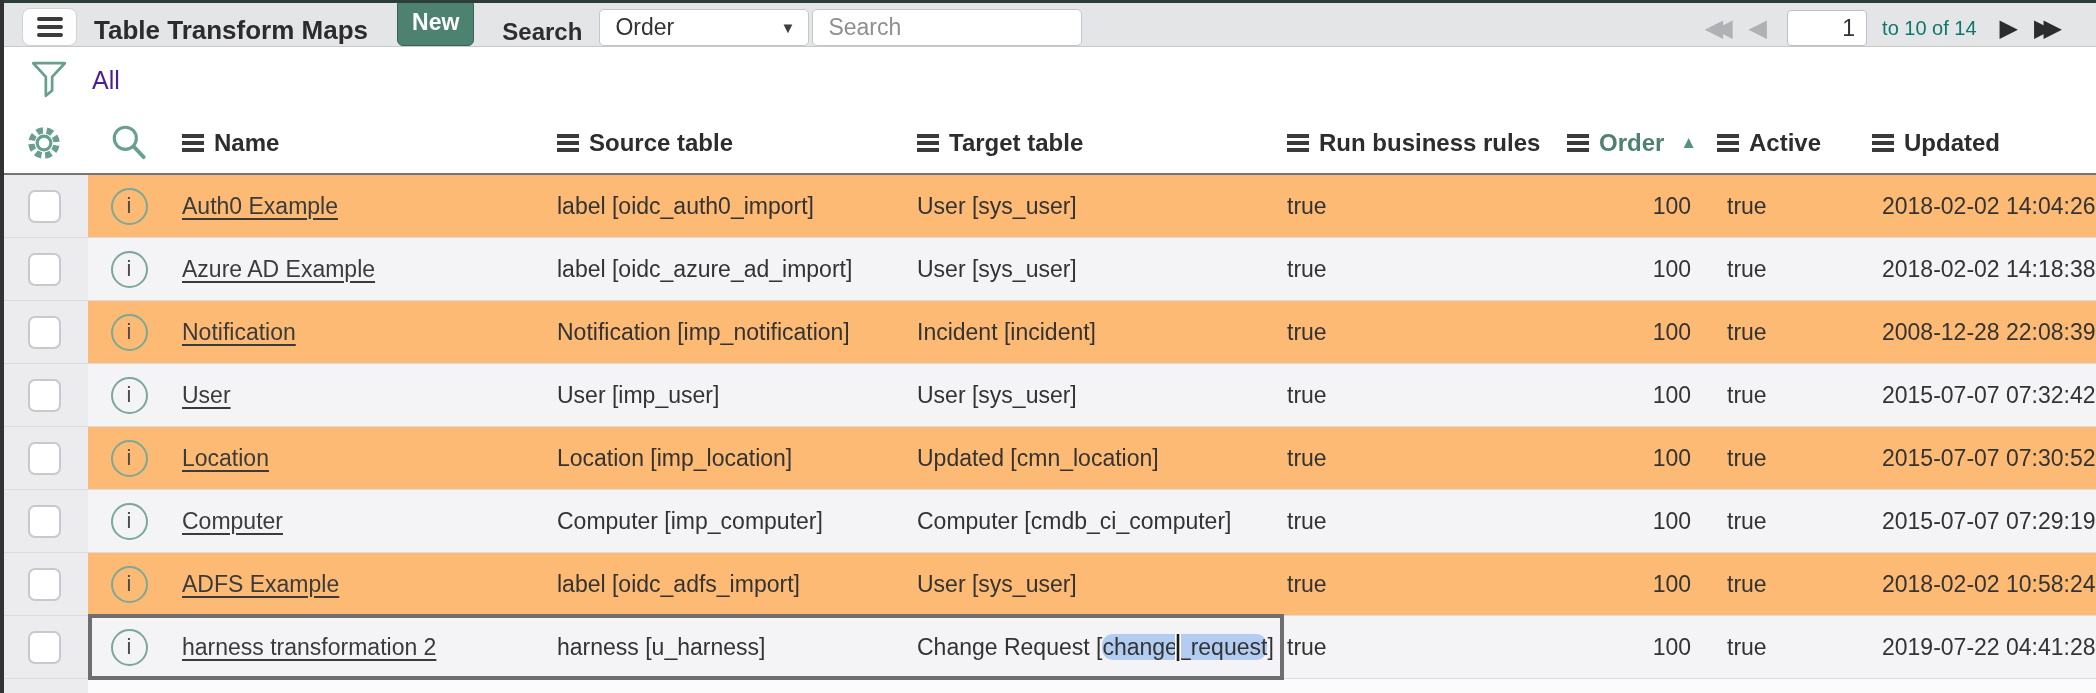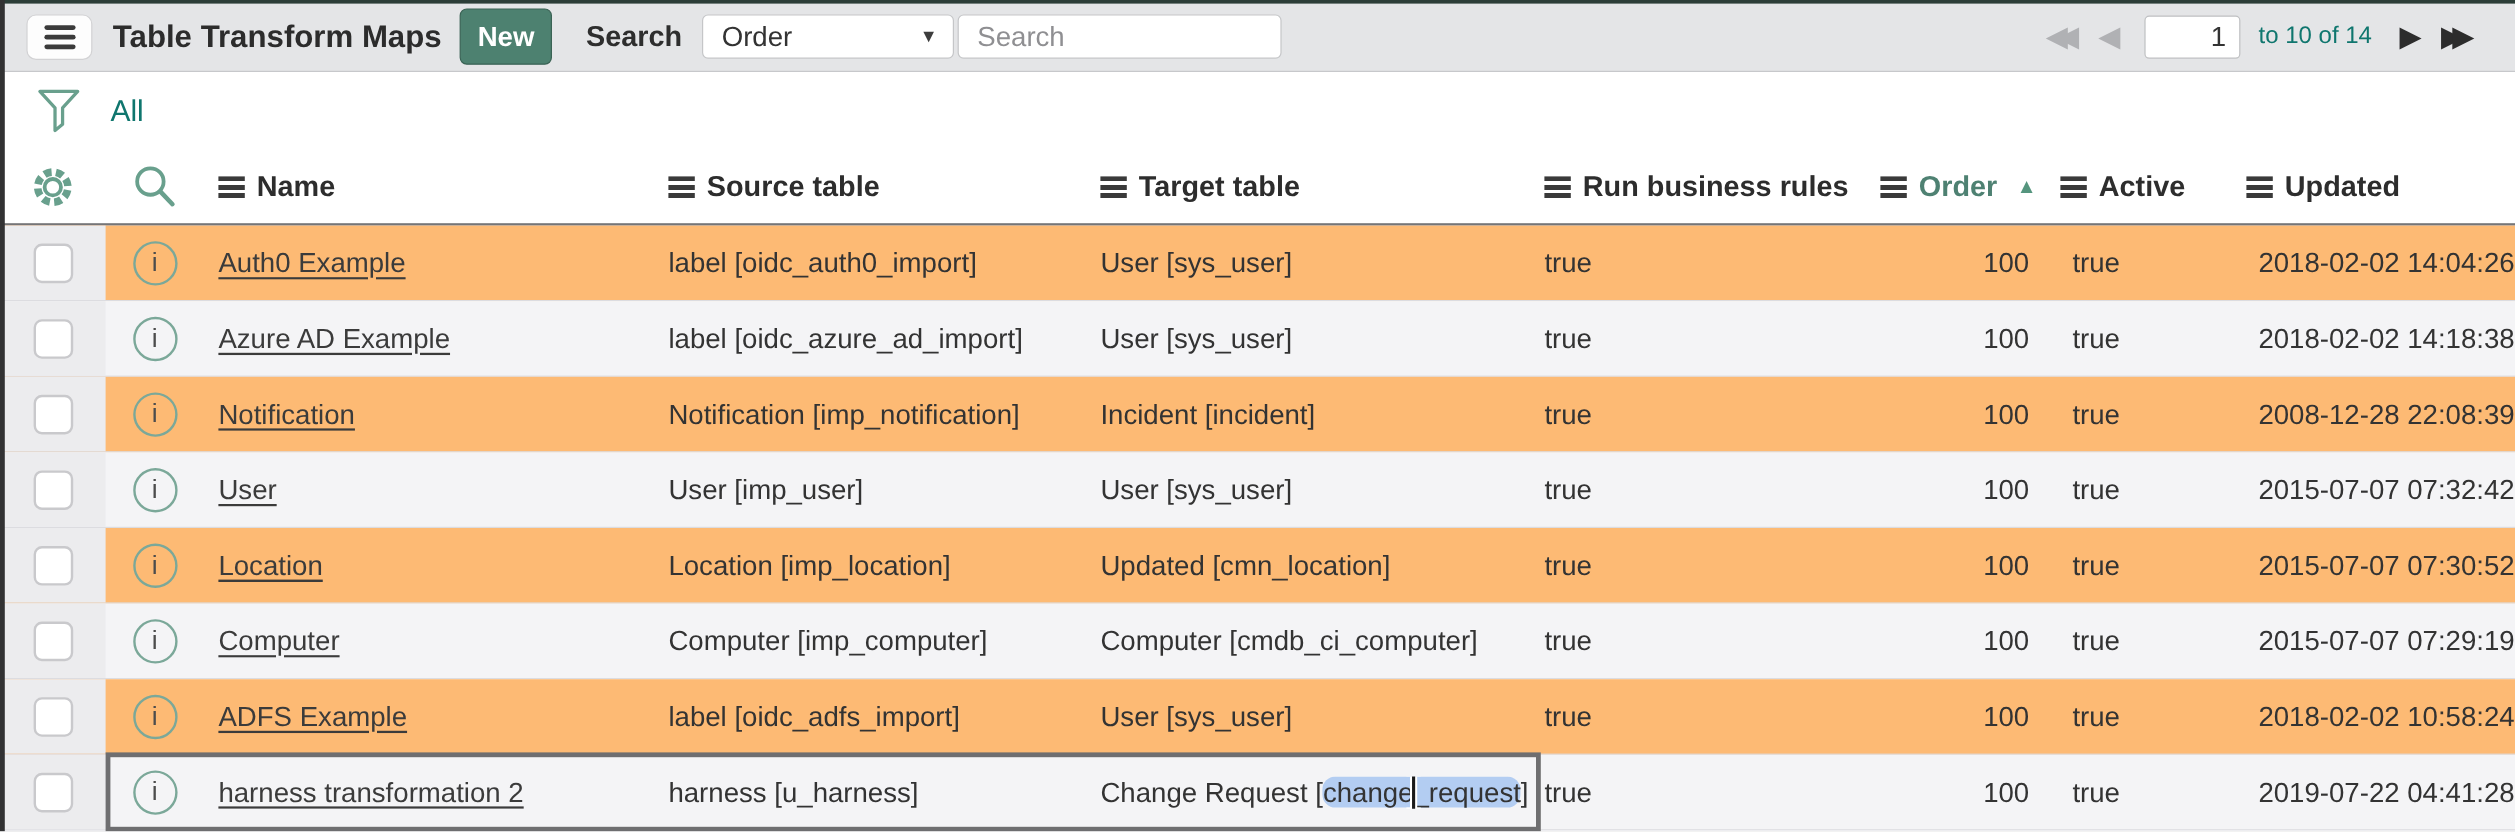--- a/index.html
+++ b/index.html
@@ -6,31 +6,31 @@
   body { background:#d9d9d9; }
   .screen {
     position:relative; width:2096px; height:693px; background:#fff; overflow:hidden;
     font-family:"Liberation Sans","DejaVu Sans",sans-serif; color:#333;
   }
   .top-strip { position:absolute; top:0; left:0; right:0; height:3px; background:#2c3e38; z-index:20; }
   .left-strip { position:absolute; top:0; left:0; bottom:0; width:4px; background:#323233; z-index:20; }
 
   
   .topbar {
-    height:60px; background:#e4e5e7; border-bottom:1px solid #c7c8cb;
-    display:flex; align-items:center; padding:2px 26px 0 22px; position:relative;
+    height:47px; background:#e4e5e7; border-bottom:1px solid #c7c8cb;
+    display:flex; align-items:flex-end; padding:2px 26px 0 22px; position:relative;
   }
   .hamburger-btn {
     width:55px; height:38px; background:#fdfdfd; border:1px solid #d2d2d4; border-radius:8px;
     display:flex; flex-direction:column; justify-content:center; align-items:center; gap:4px; cursor:pointer; flex:none;
   }
   .hamburger-btn .bar { width:26px; height:4px; background:#3b3b3b; border-radius:2px; }
   .list-title { font-size:26px; font-weight:600; color:#2c2c2c; margin-left:17px; white-space:nowrap; }
   .new-btn {
-    margin-left:15px; background:#4d8170; border:1px solid #3a6355; color:#fff;
+    margin-left:29px; background:#4d8170; border:1px solid #3a6355; color:#fff;
     font-size:23px; font-weight:600; padding:9px 14px; border-radius:6px; cursor:pointer; font-family:inherit;
   }
   .search-label { margin-left:28px; font-size:24px; font-weight:600; color:#2e2e2e; }
   .field-select {
     margin-left:17px; width:210px; height:37px; background:#fff; border:1px solid #c5c6c8; border-radius:5px;
     display:flex; align-items:center; justify-content:space-between; padding:0 13px 0 15px;
     font-size:23px; color:#333; cursor:pointer; flex:none;
   }
   .caret { font-size:15px; color:#3d3d3d; }
   .search-input {
@@ -44,21 +44,21 @@
   .pg-disabled { color:#b0b1b4; cursor:default; }
   .pg-active { color:#2c2c2c; }
   .page-input {
     width:80px; height:36px; border:1px solid #bfc0c2; border-radius:4px; background:#fff;
     text-align:right; font-size:23px; padding:0 11px; margin:0 15px 0 12px; font-family:inherit; color:#333; outline:none;
   }
   .range-text { font-size:20px; color:#0f766e; margin-right:15px; white-space:nowrap; }
 
   
   .filter-row { height:66px; background:#fff; display:flex; align-items:center; padding-left:30px; }
-  .filter-label { color:#0f766e; font-size:25px; margin-left:24px; cursor:pointer; }
+  .filter-label { color:#4c1d95; font-size:25px; margin-left:24px; cursor:pointer; }
 
   
   .lgrid {
     display:grid;
     grid-template-columns:88px 82px 375px 360px 370px 280px 150px 155px 236px;
     align-items:center;
   }
   .header-row { height:62px; background:#fff; border-bottom:2px solid #757577; }
   .hcell { display:flex; align-items:center; gap:10px; font-size:24px; font-weight:700; color:#2d2d2d; padding-left:12px; white-space:nowrap; }
   .hcell.sorted { color:#4e8172; }

